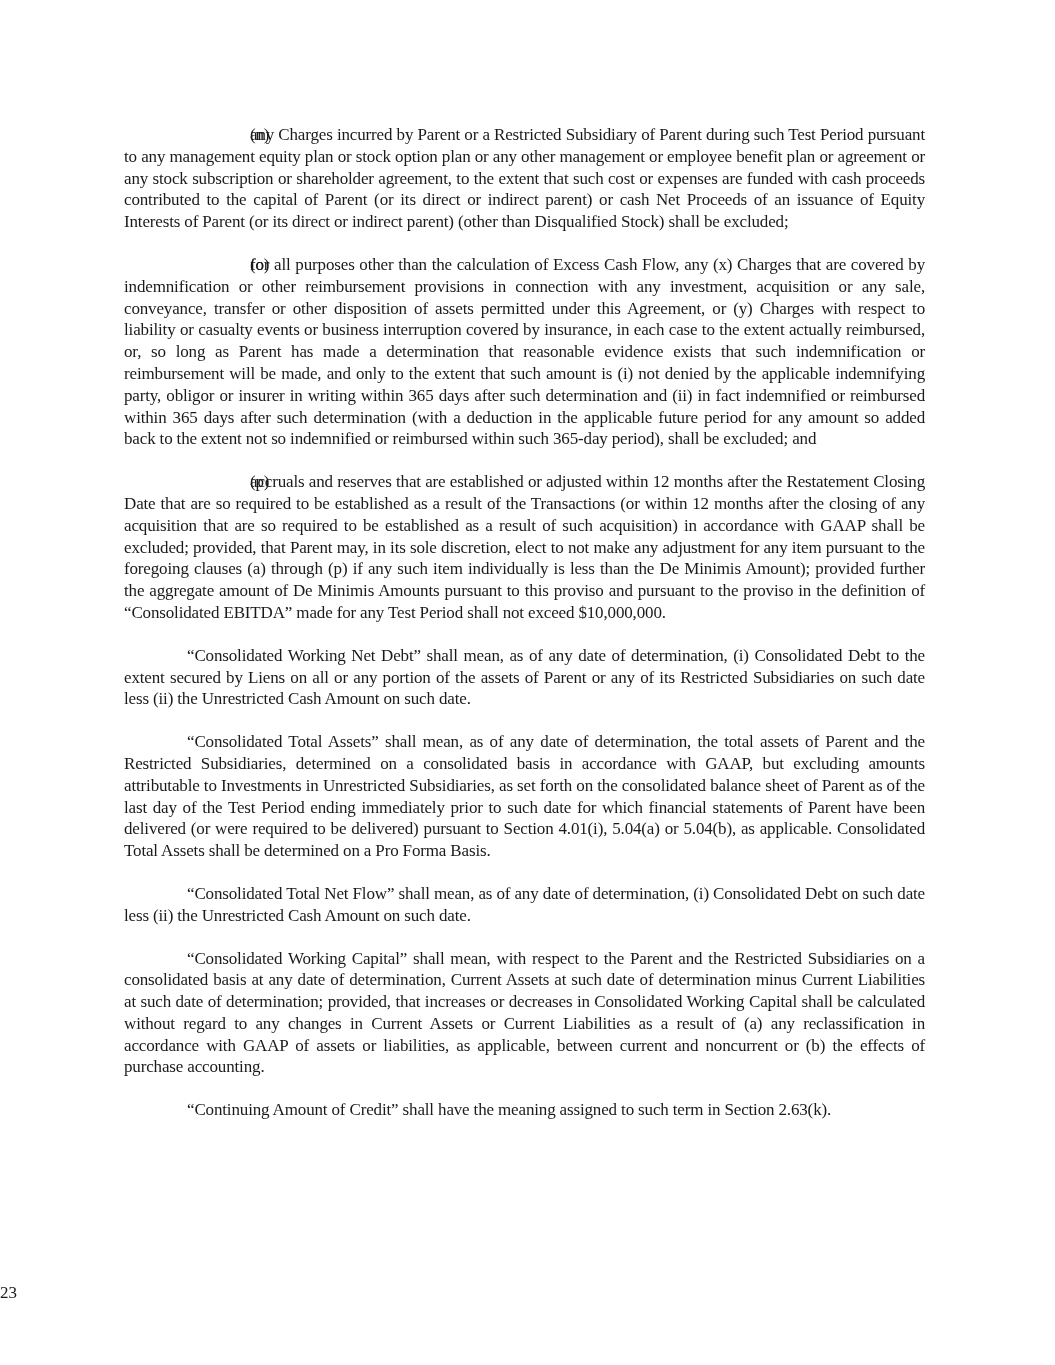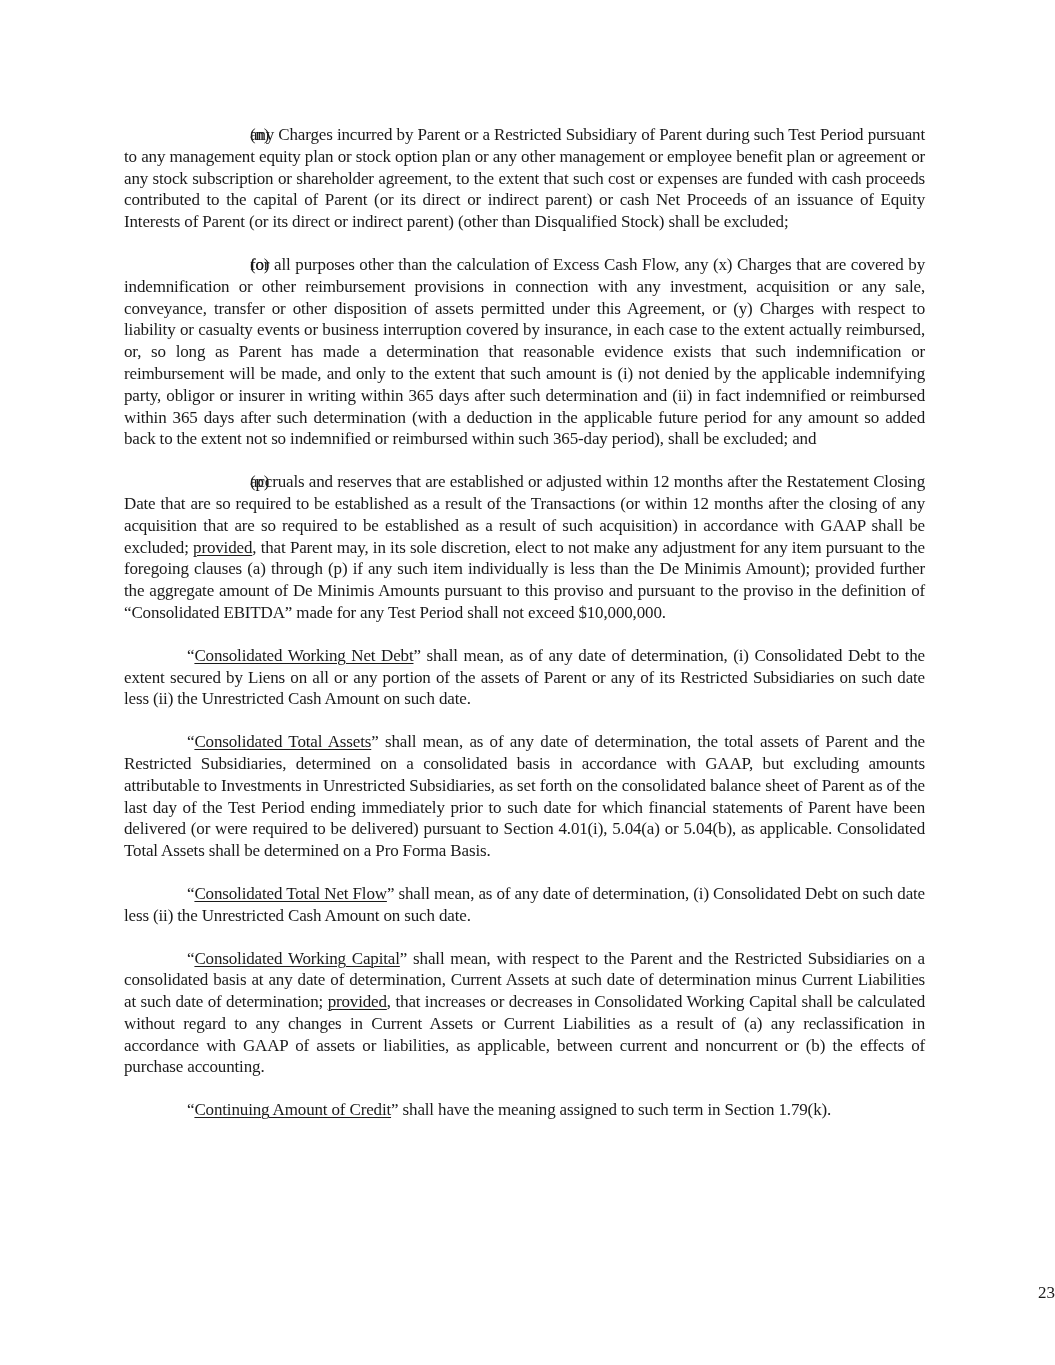--- a/index.html
+++ b/index.html
@@ -27,30 +27,29 @@
       line-height: 21.8px;
       text-align: justify;
       text-indent: 63px;
       letter-spacing: -0.15px;
     }
     .clause-label {
       display: inline-block;
       width: 63px;
     }
     .u {
-      text-decoration: underline;
       text-underline-offset: 2px;
       text-decoration-thickness: 1px;
     }
     .page-number {
       position: absolute;
       top: 1283px;
       left: 0;
       width: 1055px;
-      text-align: right;
+      text-align: left;
       font-size: 17px;
       line-height: 20px;
     }
   </style>
 </head>
 <body>
 
 <div class="page">
 
   <p class="para"><span class="clause-label">(n)</span><span>any Charges incurred by Parent or a Restricted Subsidiary of Parent during such Test Period pursuant to any management equity plan or stock option plan or any other management or employee benefit plan or agreement or any stock subscription or shareholder agreement, to the extent that such cost or expenses are funded with cash proceeds contributed to the capital of Parent (or its direct or indirect parent) or cash Net Proceeds of an issuance of Equity Interests of Parent (or its direct or indirect parent) (other than Disqualified Stock) shall be excluded;</span></p>
@@ -60,17 +59,17 @@
   <p class="para"><span class="clause-label">(p)</span><span>accruals and reserves that are established or adjusted within 12 months after the Restatement Closing Date that are so required to be established as a result of the Transactions (or within 12 months after the closing of any acquisition that are so required to be established as a result of such acquisition) in accordance with GAAP shall be excluded; </span><span class="u">provided</span><span>, that Parent may, in its sole discretion, elect to not make any adjustment for any item pursuant to the foregoing clauses (a) through (p) if any such item individually is less than the De Minimis Amount); provided further the aggregate amount of De Minimis Amounts pursuant to this proviso and pursuant to the proviso in the definition of “Consolidated EBITDA” made for any Test Period shall not exceed $10,000,000.</span></p>
 
   <p class="para"><span>“</span><span class="u">Consolidated Working Net Debt</span><span>”</span><span> shall mean, as of any date of determination, (i) Consolidated Debt to the extent secured by Liens on all or any portion of the assets of Parent or any of its Restricted Subsidiaries on such date less (ii) the Unrestricted Cash Amount on such date.</span></p>
 
   <p class="para"><span>“</span><span class="u">Consolidated Total Assets</span><span>”</span><span> shall mean, as of any date of determination, the total assets of Parent and the Restricted Subsidiaries, determined on a consolidated basis in accordance with GAAP, but excluding amounts attributable to Investments in Unrestricted Subsidiaries, as set forth on the consolidated balance sheet of Parent as of the last day of the Test Period ending immediately prior to such date for which financial statements of Parent have been delivered (or were required to be delivered) pursuant to Section 4.01(i), 5.04(a) or 5.04(b), as applicable. Consolidated Total Assets shall be determined on a Pro Forma Basis.</span></p>
 
   <p class="para"><span>“</span><span class="u">Consolidated Total Net Flow</span><span>”</span><span> shall mean, as of any date of determination, (i) Consolidated Debt on such date less (ii) the Unrestricted Cash Amount on such date.</span></p>
 
   <p class="para"><span>“</span><span class="u">Consolidated Working Capital</span><span>”</span><span> shall mean, with respect to the Parent and the Restricted Subsidiaries on a consolidated basis at any date of determination, Current Assets at such date of determination minus Current Liabilities at such date of determination; </span><span class="u">provided</span><span>, that increases or decreases in Consolidated Working Capital shall be calculated without regard to any changes in Current Assets or Current Liabilities as a result of (a) any reclassification in accordance with GAAP of assets or liabilities, as applicable, between current and noncurrent or (b) the effects of purchase accounting.</span></p>
 
-  <p class="para"><span>“</span><span class="u">Continuing Amount of Credit</span><span>”</span><span> shall have the meaning assigned to such term in Section 1.79(k).</span></p>
+  <p class="para"><span>“</span><span class="u">Continuing Amount of Credit</span><span>”</span><span> shall have the meaning assigned to such term in Section 2.63(k).</span></p>
 
 </div>
 
 <div class="page-number">23</div>
 
 </body></html>

